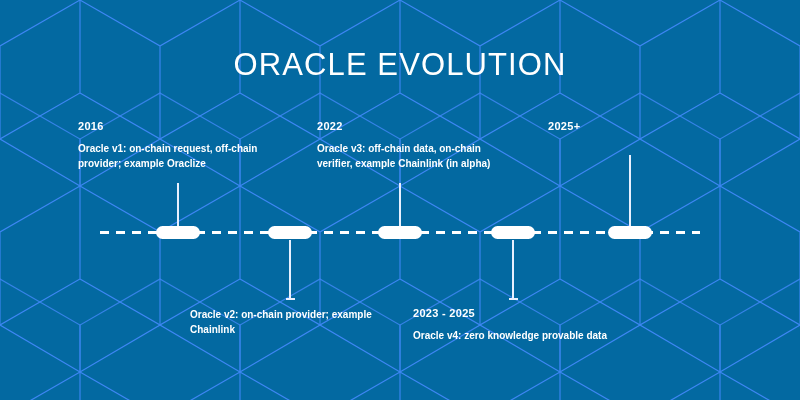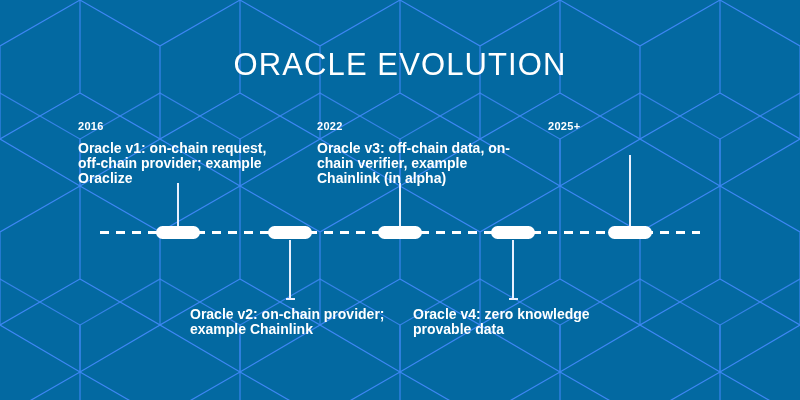--- a/index.html
+++ b/index.html
@@ -96,21 +96,21 @@
     color: #ffffff;
   }
   .m-year {
     font-size: 11px;
     font-weight: 700;
     letter-spacing: 0.3px;
     margin-bottom: 9px;
     white-space: nowrap;
   }
   .m-desc {
-    font-size: 14px;
+    font-size: 10px;
     font-weight: 700;
     line-height: 15px;
   }
 </style>
 </head>
 <body>
 
 <div id="slide">
 
   <svg id="bg-pattern" viewBox="0 0 800 400" xmlns="http://www.w3.org/2000/svg">
@@ -157,20 +157,21 @@
         <div class="m-desc">Oracle v1: on-chain request, off-chain provider; example Oraclize</div>
       </div>
       <div class="milestone" style="width: 200px; left: 190px; top: 307px;">
         <div class="m-desc">Oracle v2: on-chain provider; example Chainlink</div>
       </div>
       <div class="milestone" style="width: 200px; left: 317px; top: 120px;">
         <div class="m-year">2022</div>
         <div class="m-desc">Oracle v3: off-chain data, on-chain verifier, example Chainlink (in alpha)</div>
       </div>
       <div class="milestone" style="width: 200px; left: 413px; top: 307px;">
+        <div class="m-year">2023 - 2025</div>
         <div class="m-desc">Oracle v4: zero knowledge provable data</div>
       </div>
       <div class="milestone" style="width: 200px; left: 548px; top: 120px;">
         <div class="m-year">2025+</div>
       </div>
     </div>
 
 </div>
 
 </body></html>

